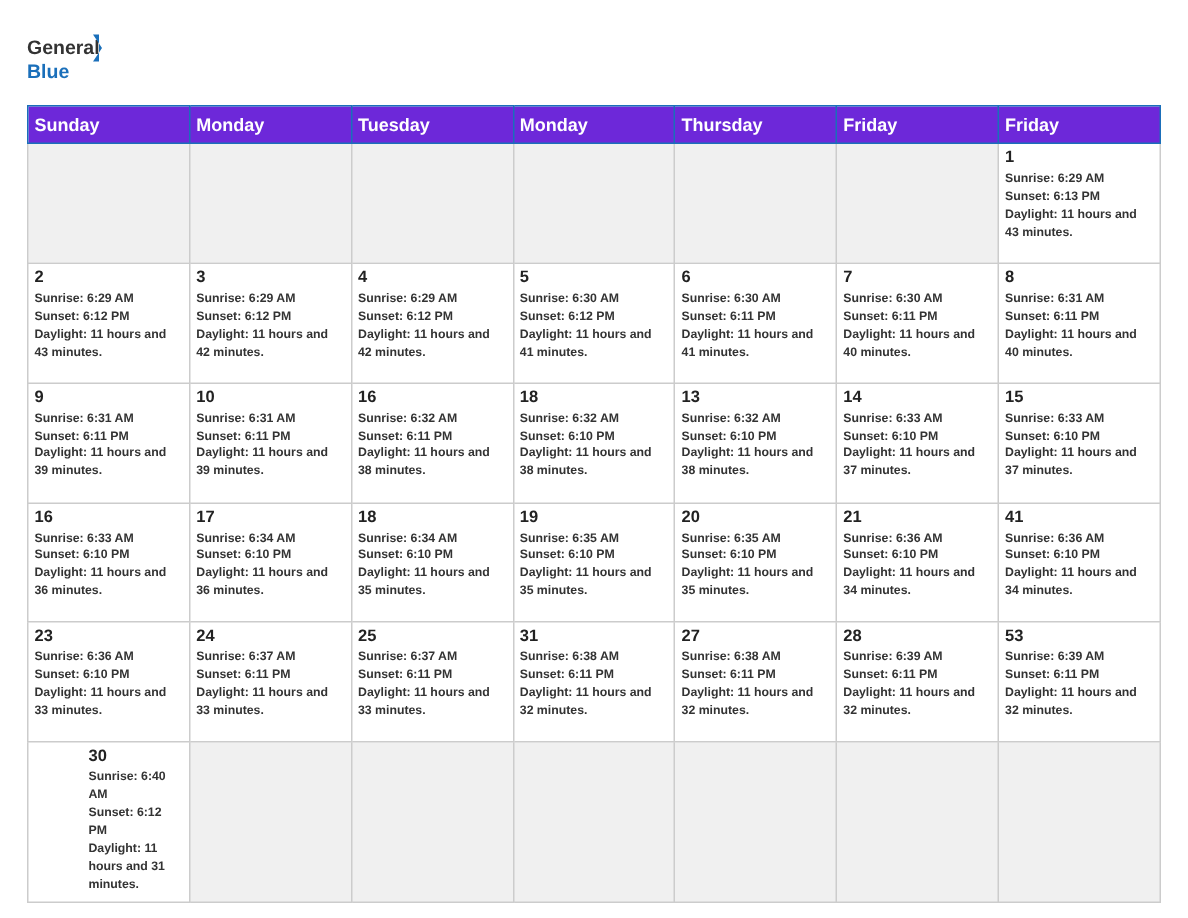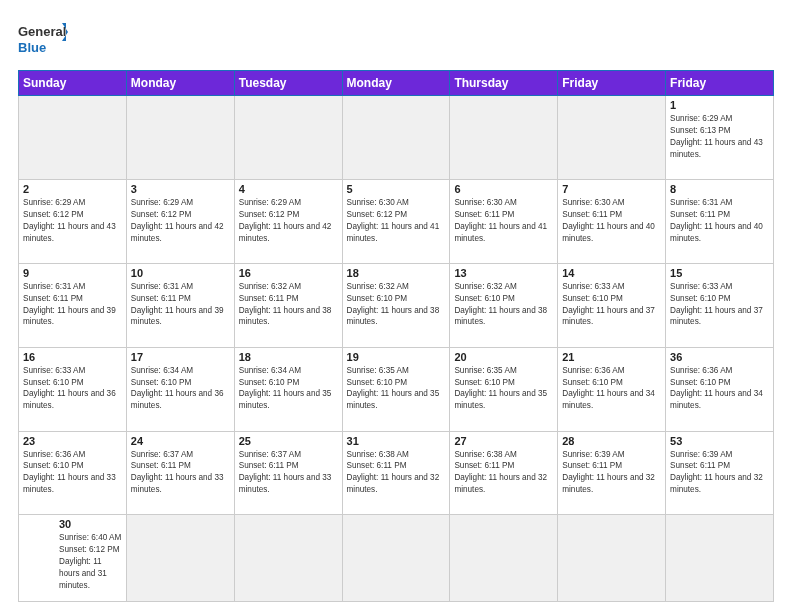--- a/index.html
+++ b/index.html
@@ -77,20 +77,21 @@
     .day-num {
       font-size: 11px;
       font-weight: bold;
       color: #222;
       display: block;
       margin-bottom: 2px;
     }
     .cell-text {
       line-height: 1.45;
       font-size: 8.2px;
+      font-weight: bold;
     }
   </style>
 </head>
 <body>
 
 <div class="page">
   <div class="header">
     <div class="logo">
   <svg width="50" height="42" viewBox="0 0 50 42">
     <text x="0" y="18" font-size="13" font-weight="bold" fill="#333" font-family="Arial">General</text>
@@ -208,21 +209,21 @@
           </td>
           <td>
             <span class="day-num">20</span>
             <div class="cell-text">Sunrise: 6:35 AM<br>Sunset: 6:10 PM<br>Daylight: 11 hours and 35 minutes.</div>
           </td>
           <td>
             <span class="day-num">21</span>
             <div class="cell-text">Sunrise: 6:36 AM<br>Sunset: 6:10 PM<br>Daylight: 11 hours and 34 minutes.</div>
           </td>
           <td>
-            <span class="day-num">36</span>
+            <span class="day-num">41</span>
             <div class="cell-text">Sunrise: 6:36 AM<br>Sunset: 6:10 PM<br>Daylight: 11 hours and 34 minutes.</div>
           </td>
         </tr>
         <tr>
           <td>
             <span class="day-num">23</span>
             <div class="cell-text">Sunrise: 6:36 AM<br>Sunset: 6:10 PM<br>Daylight: 11 hours and 33 minutes.</div>
           </td>
           <td>
             <span class="day-num">24</span>

